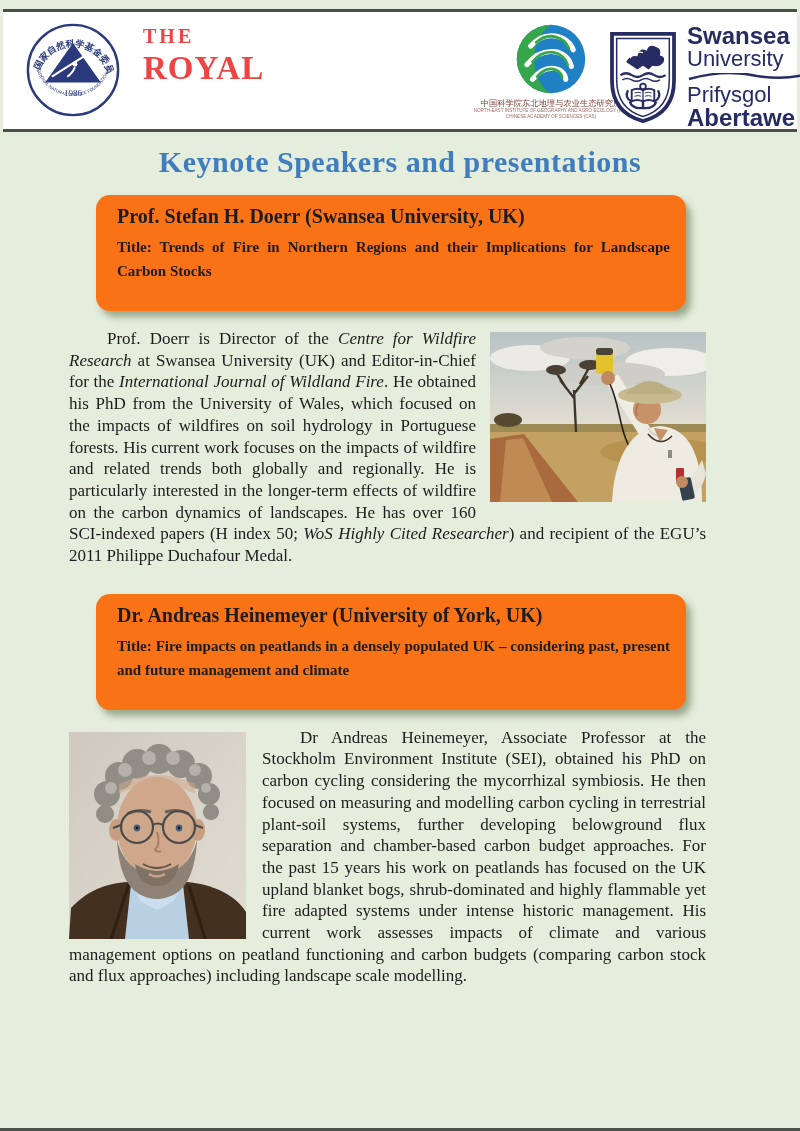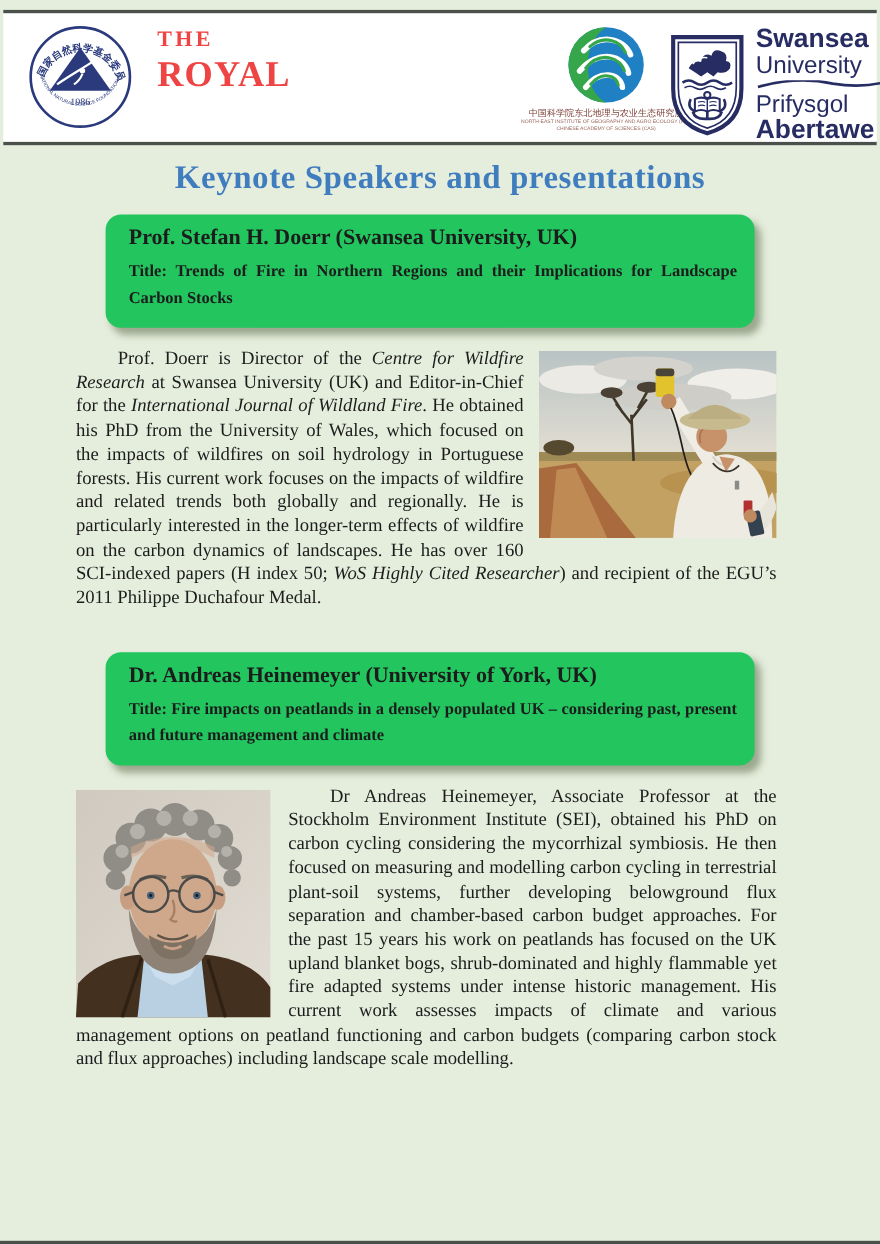--- a/index.html
+++ b/index.html
@@ -27,38 +27,38 @@
   .sw-r{font-size:22px;font-weight:normal}
   .sw-swoosh{display:block;margin:2px 0 3px}
   
   h1.page-title{
     margin:19px 0 16px;text-align:center;font-size:30px;font-weight:bold;
     color:#3f7dbf;letter-spacing:.5px;
   }
   
   .card{
     margin:9px 114px 0 96px;
-    background:#22c55e;border-radius:14px;
-    padding:10px 16px 15px 21px;
+    background:#f97316;border-radius:14px;
+    padding:10px 16px 28px 21px;
     box-shadow:5px 6px 7px rgba(115,130,100,.65);
   }
   .card .spk-name{font-size:20px;font-weight:bold;margin:0 0 7px}
   .card .talk-title{font-size:15px;font-weight:bold;line-height:24px;text-align:justify;margin:0}
   
   .bio{
     margin:17px 94px 0 69px;
     font-size:17px;line-height:21.7px;text-align:justify;
   }
   .bio p{margin:0;text-indent:38px}
   .bio em{font-style:italic}
   .photo-right{float:right;width:216px;height:170px;margin:4px 0 6px 14px}
   .photo-left{float:left;width:177px;height:207px;margin:5px 16px 4px 0}
   .photo-right svg,.photo-left svg{display:block;width:100%;height:100%}
   .clear{clear:both}
-  .card2{margin-top:39px}
+  .card2{margin-top:27px}
   
   .bottom-rule{position:absolute;left:0;right:0;bottom:0;height:3px;background:#49514a}
 </style>
 </head>
 <body>
 
 <div class="header-band">
 
   <svg class="nsfc" viewBox="0 0 100 100">
     <circle cx="50" cy="50" r="47" fill="#ffffff" stroke="#2a3a7c" stroke-width="2.5"></circle>

